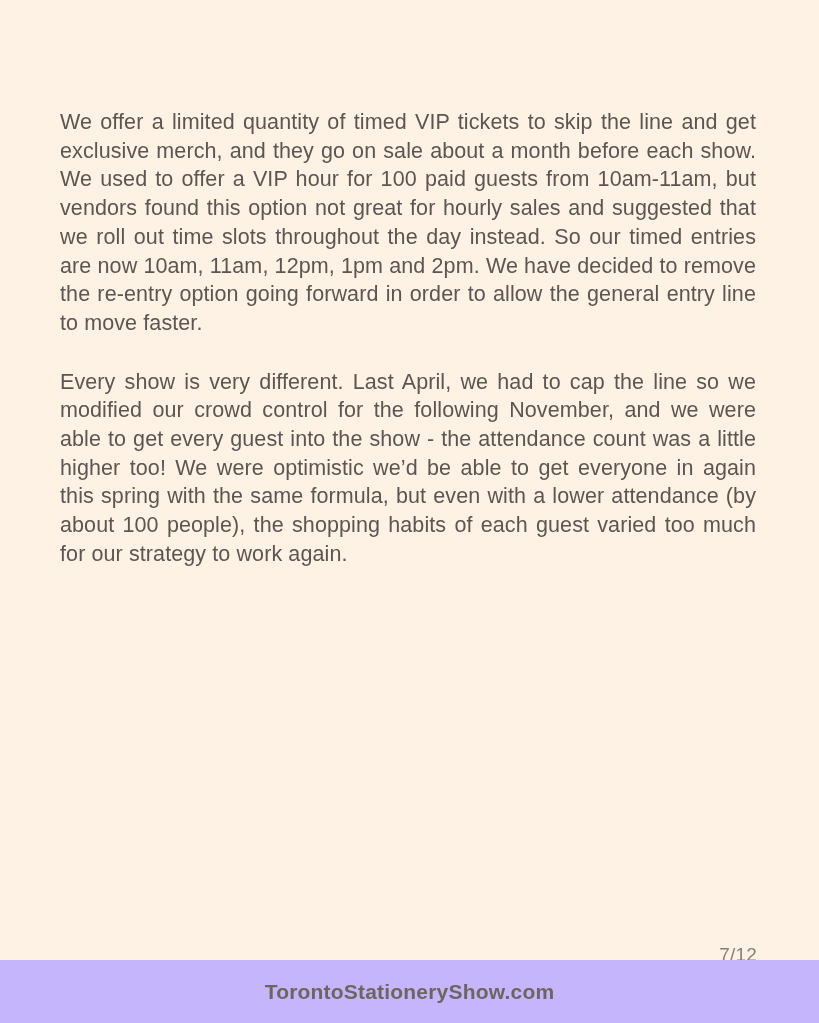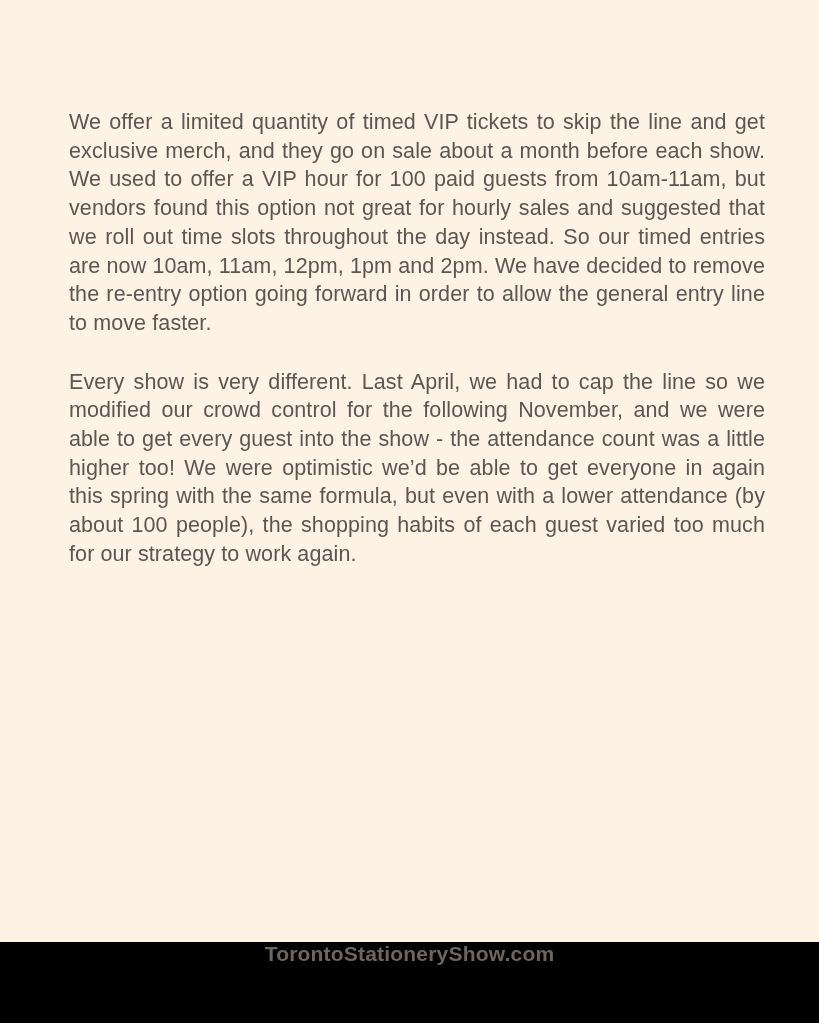--- a/index.html
+++ b/index.html
@@ -15,21 +15,21 @@
     position: relative;
   }
   .page {
     position: relative;
     width: 819px;
     height: 1023px;
     box-sizing: border-box;
   }
   .content {
     position: absolute;
-    left: 69px;
+    left: 60px;
     top: 108px;
     width: 696px;
   }
   .para {
     color: #5c5552;
     font-size: 21.5px;
     line-height: 28.7px;
     text-align: justify;
     text-justify: inter-word;
     letter-spacing: 0.1px;
@@ -45,23 +45,24 @@
     color: #8a7f78;
     font-size: 19px;
     letter-spacing: 0.2px;
     text-align: left;
   }
   .footer {
     position: absolute;
     left: 0;
     bottom: 0;
     width: 819px;
-    height: 81px;
-    background: #000000;
+    height: 63px;
+    background: #c4b5fd;
     display: flex;
+    align-items: center;
     justify-content: center;
   }
   .footer-text {
     color: #6e655f;
     font-size: 21px;
     font-weight: bold;
     letter-spacing: 0.2px;
   }
 </style>
 </head>

